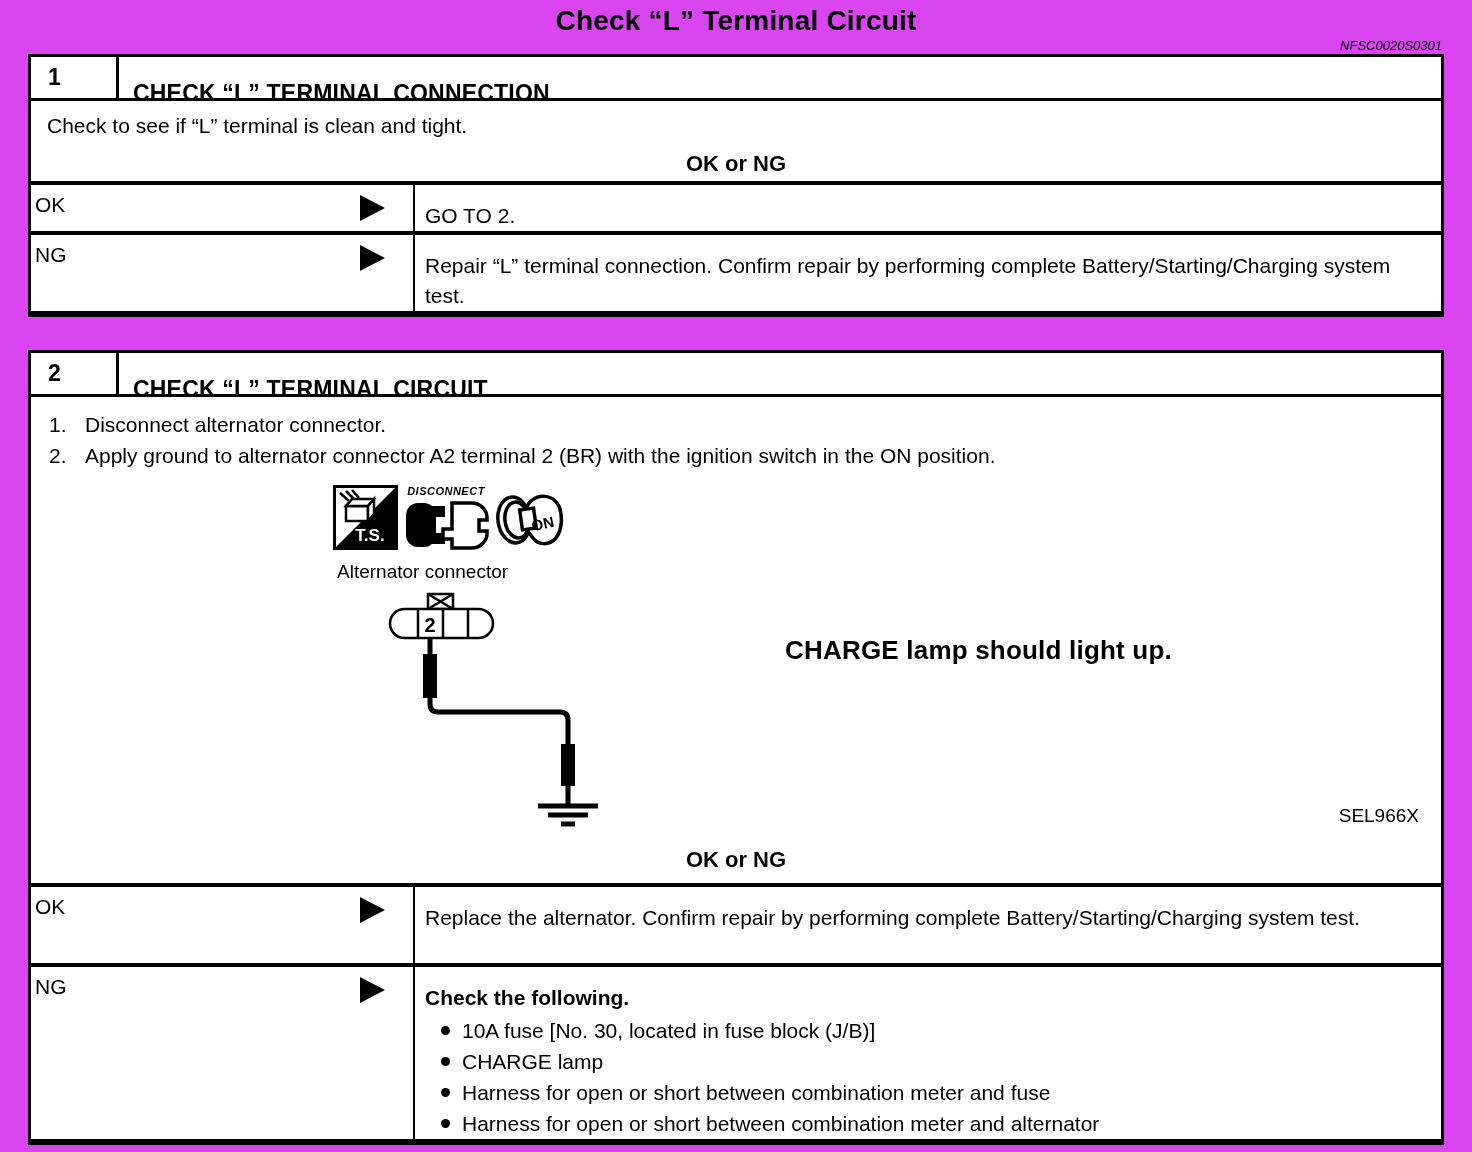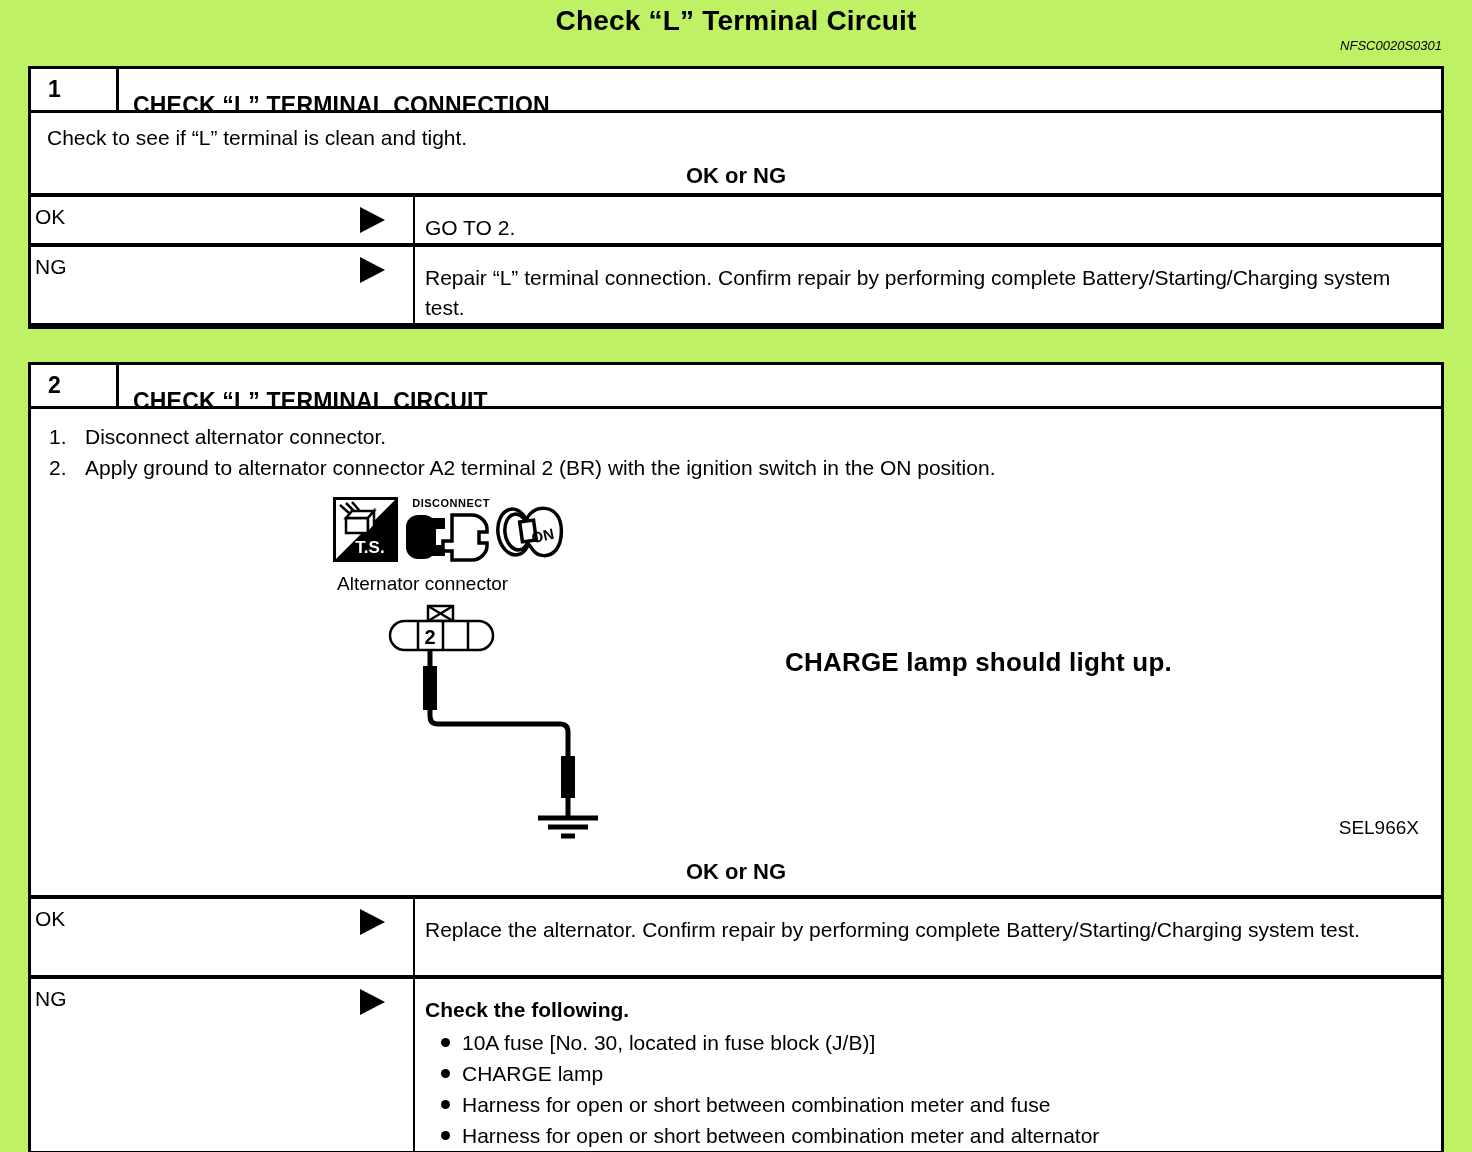--- a/index.html
+++ b/index.html
@@ -1,22 +1,22 @@
 <!DOCTYPE html>
 <html><head>
 <meta charset="utf-8">
 <style>
   * { margin:0; padding:0; box-sizing:border-box; }
   html,body { background:#fff; }
   .page {
-    position:relative; width:1472px; height:1152px; background:#bef264;
+    position:relative; width:1472px; height:1152px; background:#d946ef;
     font-family:"Liberation Sans", sans-serif; color:#000; overflow:hidden;
   }
   .page-title { text-align:center; font-size:28px; font-weight:bold; padding-top:5px; letter-spacing:0.2px; }
-  .doc-code { text-align:right; font-size:13px; font-style:italic; margin:1px 30px 13px 0; }
+  .doc-code { text-align:right; font-size:13px; font-style:italic; margin:1px 30px 1px 0; }
 
   .proc-table { margin:0 28px; border:3px solid #000; border-bottom-width:6px; background:#fff; }
   .t2 { margin-top:33px; }
 
   .step-header { display:flex; border-bottom:3px solid #000; height:44px; align-items:center; }
   .step-num { width:88px; border-right:3px solid #000; height:100%; display:flex; align-items:center; padding-left:17px; font-size:23px; font-weight:bold; }
   .step-title { padding-left:14px; font-size:23px; font-weight:bold; letter-spacing:0.2px;margin-top:32px; }
 
   .t1-body { height:80px; padding:13px 16px 0; font-size:21px; }
   .decision-label { text-align:center; font-weight:bold; font-size:22px; margin-top:13px; }
@@ -29,21 +29,21 @@
   .rr-ng1 { min-height:74px; }
   .rr-ok2 { min-height:80px; }
   .rr-ng2 { min-height:162px; }
 
   .t2-body { position:relative; height:486px; font-size:21px; }
   .steps { padding:12px 0 0 18px; }
   .step-line { display:flex; line-height:31px; }
   .step-line .sn { width:36px; }
 
   .icons-row { position:absolute; left:302px; top:88px; display:flex; align-items:flex-start; }
-  .disc-block { margin-left:4px; text-align:right; }
+  .disc-block { margin-left:4px; text-align:center;font-style:italic; }
   .disc-label { font-size:11px; font-weight:bold; letter-spacing:0.5px; line-height:12px; }
   .on-block { margin-left:3px; }
 
   .connector-caption { position:absolute; left:306px; top:164px; font-size:19px; }
   .connector-svg { position:absolute; left:349px; top:195px; }
   .charge-callout { position:absolute; left:754px; top:230px; font-size:26px; font-weight:bold; letter-spacing:0.2px;margin-top:8px; }
   .figure-code { position:absolute; right:22px; top:408px; font-size:19px; }
   .decision-label-2 { position:absolute; left:0; width:100%; top:450px; text-align:center; font-weight:bold; font-size:22px; }
 
   .check-heading { font-weight:bold; }

